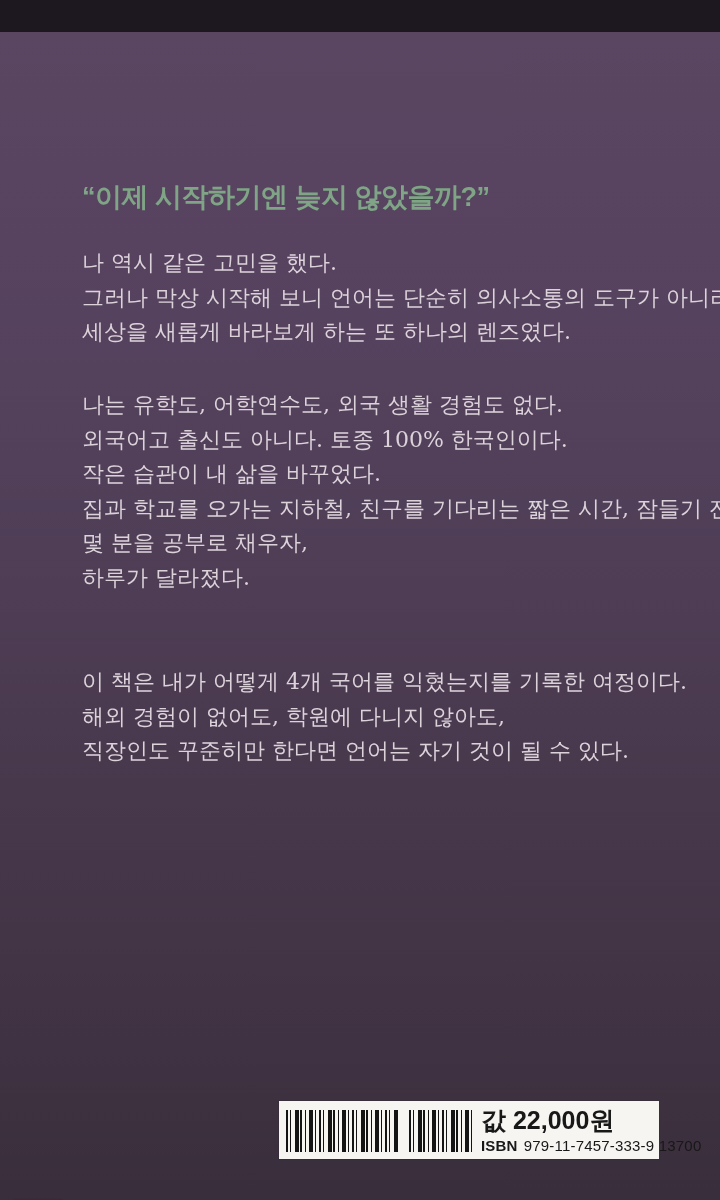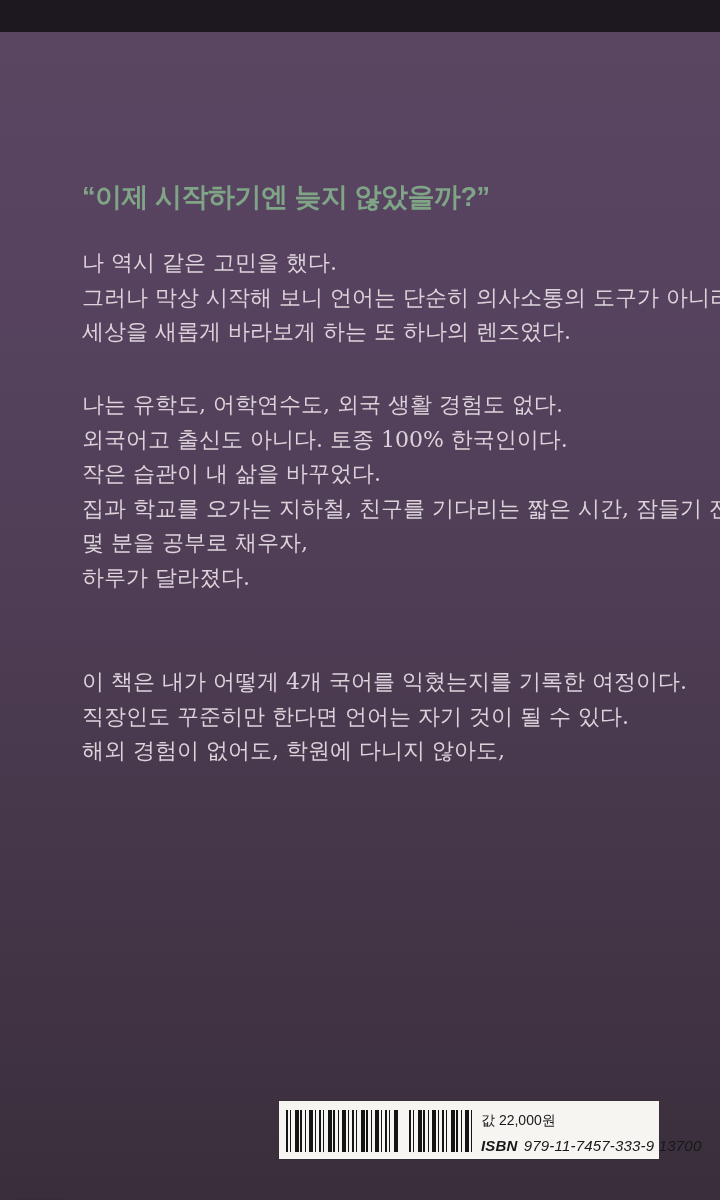--- a/index.html
+++ b/index.html
@@ -82,32 +82,31 @@
   .bars-right { width: 63px; }
 
   .panel-text {
     position: absolute;
     left: 202px;
     top: 7px;
     color: #181818;
     font-family: "Liberation Sans", "DejaVu Sans", sans-serif;
   }
   .price-line {
-    font-size: 14px;
-    font-weight: 400;
+    font-size: 25px;
+    font-weight: 700;
     line-height: 25px;
     white-space: nowrap;
   }
   .isbn-line {
     margin-top: 3px;
     font-size: 15px;
     line-height: 19px;
     white-space: nowrap;
     letter-spacing: 0.2px;
-    font-style: italic;
   }
   .isbn-word { font-weight: 700; margin-right: 6px; }
 
   .faint-mark {
     position: absolute;
     left: 14px;
     top: 1168px;
     width: 48px;
     height: 15px;
     background: rgba(26, 18, 28, 0.30);
@@ -140,22 +139,22 @@
     <div class="text-line">나는 유학도, 어학연수도, 외국 생활 경험도 없다.</div>
     <div class="text-line">외국어고 출신도 아니다. 토종 100% 한국인이다.</div>
     <div class="text-line">작은 습관이 내 삶을 바꾸었다.</div>
     <div class="text-line">집과 학교를 오가는 지하철, 친구를 기다리는 짧은 시간, 잠들기 전의</div>
     <div class="text-line">몇 분을 공부로 채우자,</div>
     <div class="text-line">하루가 달라졌다.</div>
   </div>
 
   <div class="para para-3">
     <div class="text-line">이 책은 내가 어떻게 4개 국어를 익혔는지를 기록한 여정이다.</div>
+    <div class="text-line">해외 경험이 없어도, 학원에 다니지 않아도,</div>
     <div class="text-line">직장인도 꾸준히만 한다면 언어는 자기 것이 될 수 있다.</div>
-    <div class="text-line">해외 경험이 없어도, 학원에 다니지 않아도,</div>
   </div>
 
   <div class="barcode-panel">
     <div class="barcode">
       <div class="bars bars-left"></div>
       <div class="bars-gap"></div>
       <div class="bars bars-right"></div>
     </div>
     <div class="panel-text">
       <div class="price-line">값 22,000원</div>

